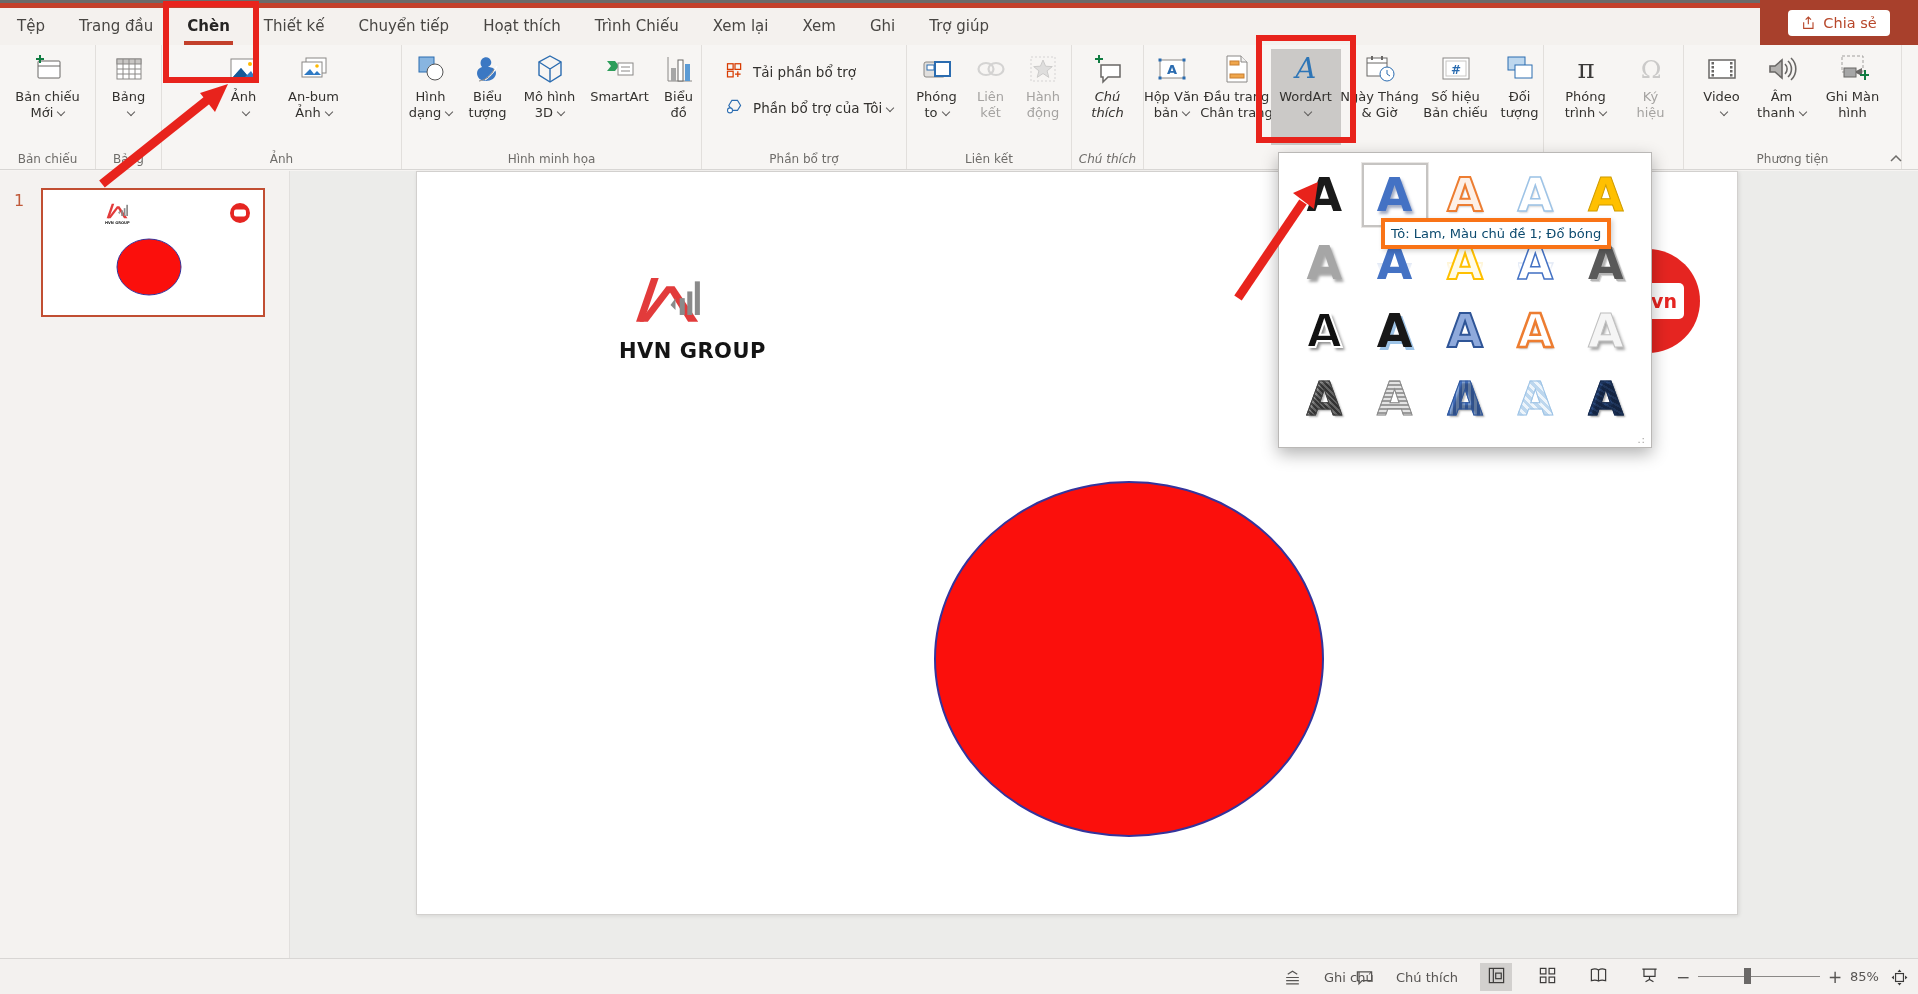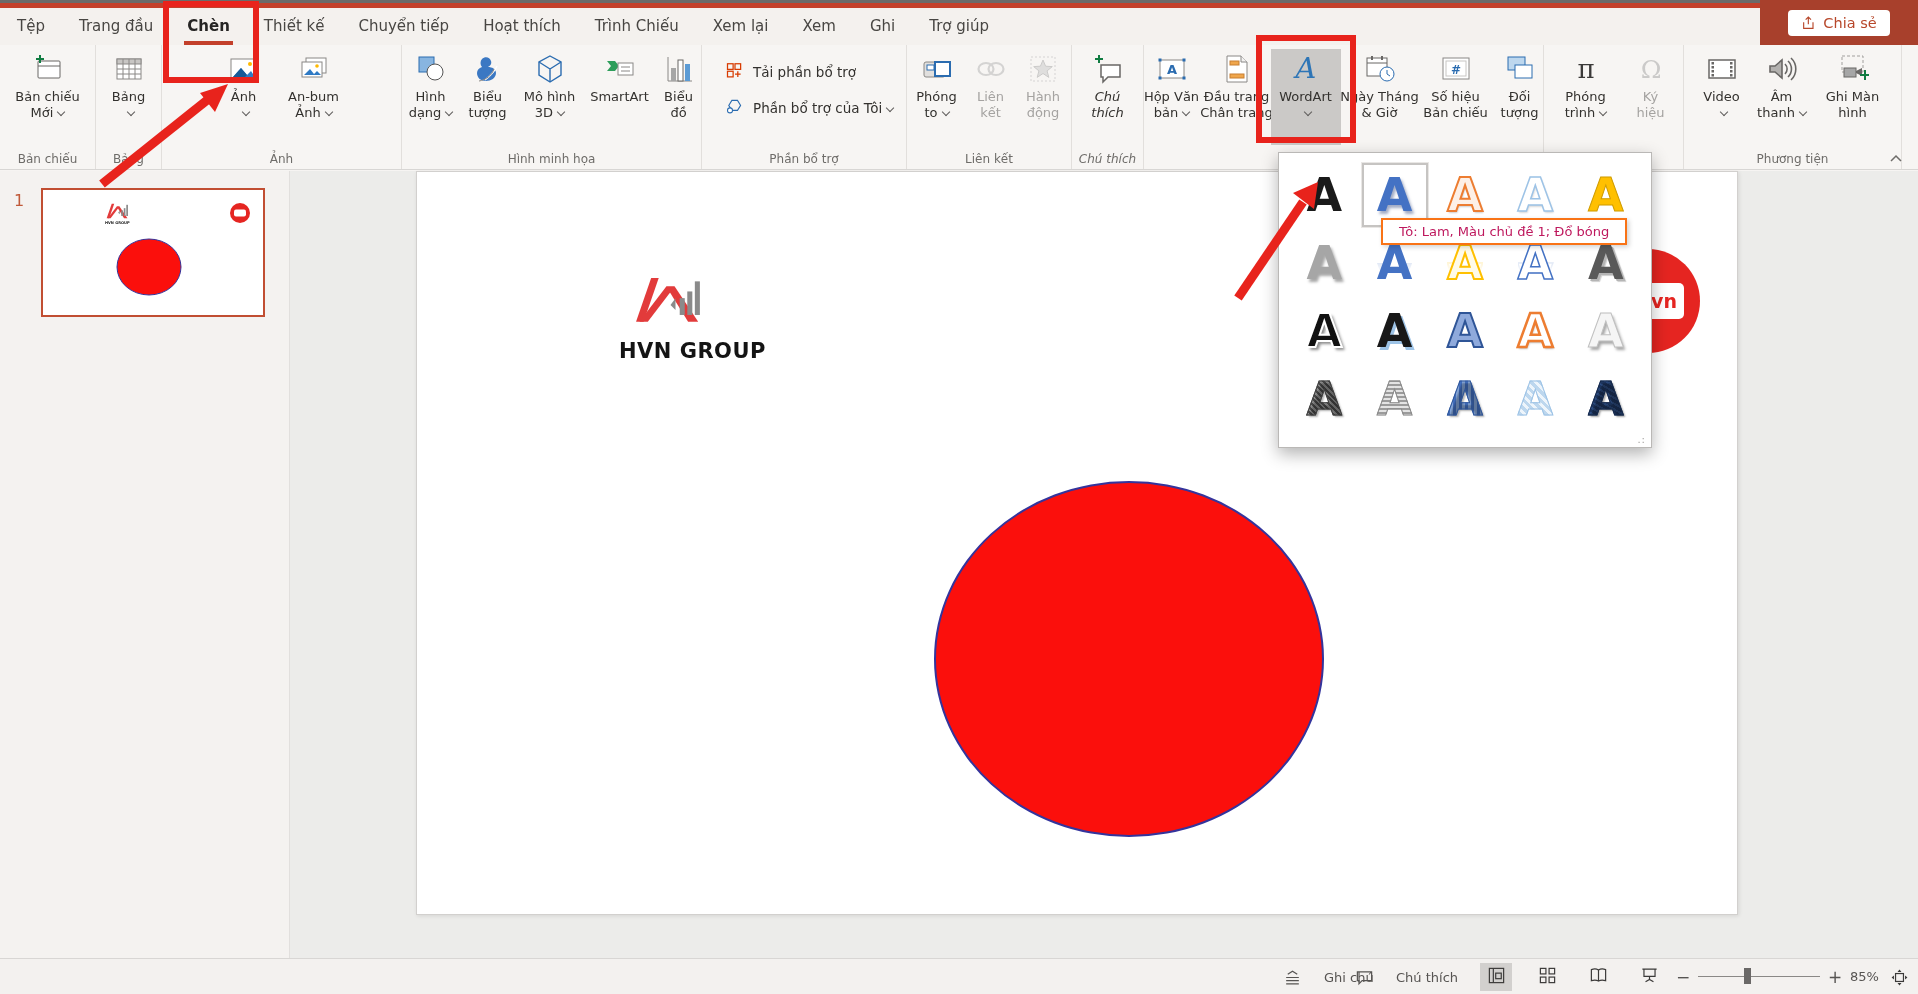--- a/index.html
+++ b/index.html
@@ -59,21 +59,21 @@
   .vnlabel{position:absolute;left:16px;top:34px;width:72px;height:36px;background:#fff;border-radius:5px;color:#e52521;font-weight:700;font-size:19px;line-height:36px;text-align:right;padding-right:7px}
 
   
   .wa-panel{position:absolute;left:1278px;top:152px;width:374px;height:296px;background:#fff;border:1px solid #bab8b6;box-shadow:0 6px 16px rgba(0,0,0,.3);z-index:40;padding:8px 10px 4px}
   .wa-grid{display:grid;grid-template-columns:repeat(5,1fr);grid-auto-rows:68px;justify-items:center;align-items:center}
   .wacell{width:66px;height:64px;display:flex;align-items:center;justify-content:center;cursor:pointer}
   .wacell.hovered{border:2px solid #c6c4c2;outline:1px solid #e9e7e5;background:#fff}
   .walet{font-size:46px;font-weight:700;line-height:1}
   .wa-grip{position:absolute;right:5px;bottom:2px;font-size:10px;color:#a19f9d;letter-spacing:1px;cursor:nwse-resize}
 
-  .tooltip{position:absolute;left:1381px;top:218px;background:#fff;border:2px solid #f97316;box-shadow:2px 2px 5px rgba(0,0,0,.18);padding:4px 16px;font-size:13px;color:#be185d;white-space:nowrap;z-index:45}
+  .tooltip{position:absolute;left:1381px;top:218px;background:#fff;border:4px solid #f97316;box-shadow:2px 2px 5px rgba(0,0,0,.18);padding:4px 6px;font-size:13px;color:#0c4a6e;white-space:nowrap;z-index:45}
 
   
   .annot{position:absolute;left:0;top:0;z-index:50;pointer-events:none}
   .abox{fill:none;stroke:#e8231c;stroke-width:6}
   .aline{stroke:#e8231c;stroke-width:9}
   .afill{fill:#e8231c}
 
   
   .statusbar{position:absolute;left:0;right:0;bottom:0;height:36px;background:#f3f1ef;border-top:1px solid #d8d6d4;font-size:13px;color:#565452;z-index:10}
   .sb-left{position:absolute;left:14px;top:0;height:36px;display:flex;align-items:center}

